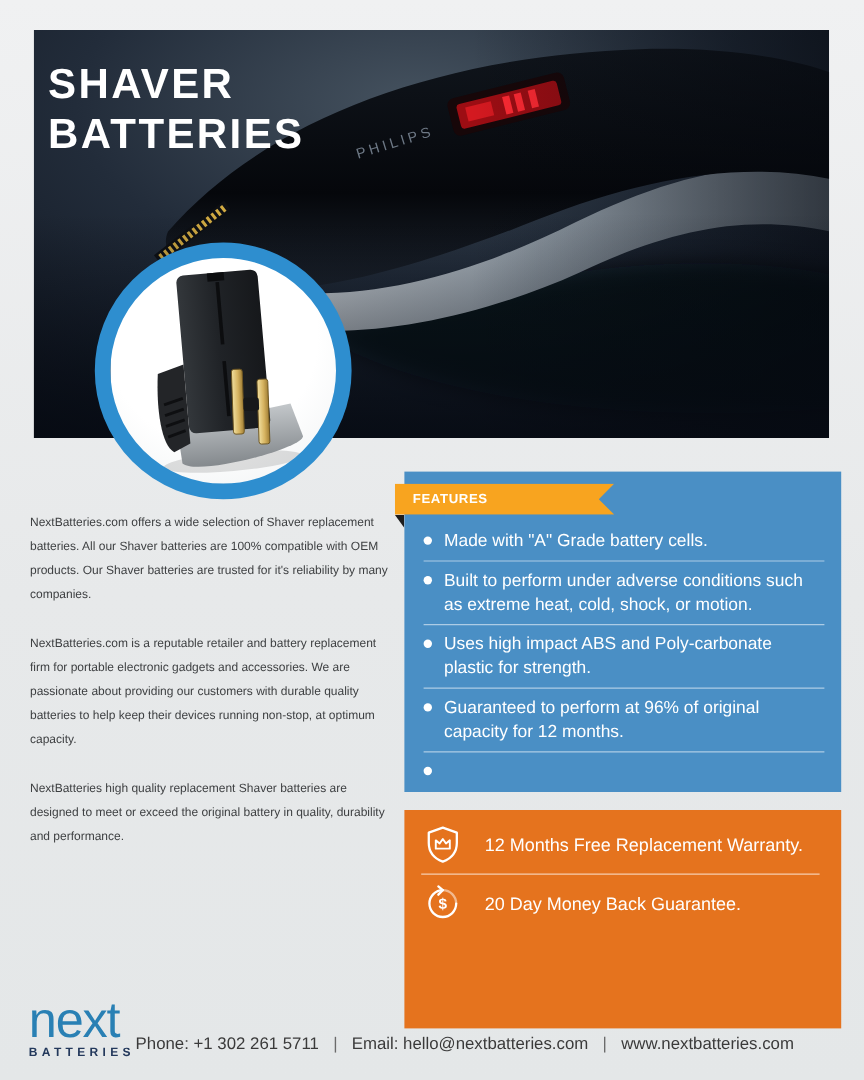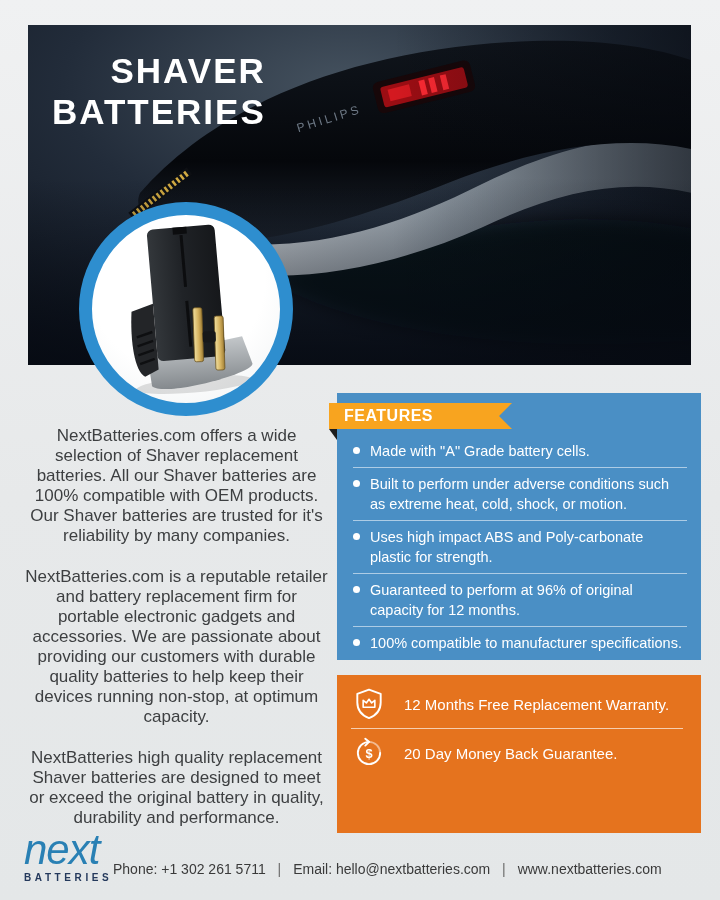--- a/index.html
+++ b/index.html
@@ -2,54 +2,54 @@
 <html><head>
 <meta charset="utf-8">
 <style>
   html,body{margin:0;padding:0;}
   body{width:720px;height:900px;font-family:"Liberation Sans",sans-serif;overflow:hidden;}
   .page{position:relative;width:720px;height:900px;background:linear-gradient(180deg,#f0f1f2 0%,#e7e9ea 55%,#e4e7e8 100%);}
 
   
   .hero{position:absolute;left:28px;top:25px;width:663px;height:340px;overflow:hidden;z-index:1;}
   .hero svg{display:block;}
-  .hero-title{position:absolute;left:52px;top:50px;color:#ffffff;font-weight:700;font-size:35px;line-height:41px;letter-spacing:2px;z-index:3;text-align:right;}
+  .hero-title{position:absolute;left:40px;top:50px;color:#ffffff;font-weight:700;font-size:35px;line-height:41px;letter-spacing:2px;z-index:3;}
 
   
   .battery-circle{position:absolute;left:79px;top:202px;width:214px;height:214px;box-sizing:border-box;
     border:13px solid #2e8ecf;border-radius:50%;background:radial-gradient(circle at 45% 35%,#ffffff 55%,#eef1f2 100%);
     overflow:hidden;z-index:4;}
 
   
-  .intro{position:absolute;left:25px;top:426px;width:303px;color:#3d3f41;font-size:17px;line-height:20px;text-align:center;}
+  .intro{position:absolute;left:25px;top:426px;width:303px;color:#3d3f41;font-size:10px;line-height:20px;}
   .intro p{margin:0 0 21px 0;}
 
   
   .features{position:absolute;left:337px;top:393px;width:364px;height:267px;background:#4a8fc5;z-index:2;box-sizing:border-box;}
   .ribbon{position:absolute;left:-8px;top:10px;width:183px;height:26px;background:#f8a41f;
     clip-path:polygon(0 0,100% 0,calc(100% - 13px) 50%,100% 100%,0 100%);}
-  .ribbon span{display:block;padding-left:15px;line-height:26px;color:#ffffff;font-weight:700;font-size:16px;letter-spacing:.5px;}
+  .ribbon span{display:block;padding-left:15px;line-height:26px;color:#ffffff;font-weight:700;font-size:11px;letter-spacing:.5px;}
   .ribbon-fold{position:absolute;left:-8px;top:36px;width:8px;height:11px;background:#1d1d1d;
     clip-path:polygon(0 0,100% 0,100% 100%);}
   .feature-list{padding:42px 14px 0 16px;}
   .feature-item{display:flex;gap:10px;padding:5.5px 0 6.5px 0;border-bottom:1px solid rgba(255,255,255,.55);}
   .feature-item:last-child{border-bottom:none;}
   .feature-item .dot{width:7px;height:7px;border-radius:50%;background:#ffffff;margin-top:6px;flex:none;}
   .feature-item .txt{color:#ffffff;font-size:14.5px;line-height:20px;}
 
   
-  .benefits{position:absolute;left:337px;top:675px;width:364px;height:158px;background:#e5731e;box-sizing:border-box;padding:5px 18px 0 14px;z-index:2;}
+  .benefits{position:absolute;left:337px;top:675px;width:364px;height:182px;background:#e5731e;box-sizing:border-box;padding:5px 18px 0 14px;z-index:2;}
   .benefit-row{display:flex;align-items:center;gap:17px;padding:7px 0;border-bottom:1px solid rgba(255,255,255,.65);}
   .benefit-row:last-child{border-bottom:none;}
   .benefit-row .b-icon{flex:none;width:36px;display:flex;justify-content:center;}
   .benefit-row .b-txt{color:#ffffff;font-size:15px;line-height:19px;}
 
   
   .footer-logo{position:absolute;left:24px;top:830px;}
-  .logo-next{color:#2980b4;font-size:42px;line-height:40px;letter-spacing:-1px;font-style:italic;}
+  .logo-next{color:#2980b4;font-size:42px;line-height:40px;letter-spacing:-1px;}
   .logo-batteries{color:#24395c;font-size:10px;font-weight:700;letter-spacing:3.6px;margin-top:2px;}
   .contact{position:absolute;left:113px;top:861px;color:#3a3a3a;font-size:14px;white-space:nowrap;}
   .contact .sep{color:#6b6b6b;margin:0 8px;}
 </style>
 </head>
 <body>
 
 <div class="page">
 
   <div class="hero">
@@ -183,21 +183,20 @@
       <div class="feature-item">
         <span class="dot"></span>
         <span class="txt">Uses high impact ABS and Poly-carbonate plastic for strength.</span>
       </div>
       <div class="feature-item">
         <span class="dot"></span>
         <span class="txt">Guaranteed to perform at 96% of original capacity for 12 months.</span>
       </div>
       <div class="feature-item">
         <span class="dot"></span>
-        <span class="txt">100% compatible to manufacturer specifications.</span>
       </div>
     </div>
   </div>
 
   <div class="benefits">
     <div class="benefit-row">
       <span class="b-icon">
         <svg width="34" height="34" viewBox="0 0 32 32" fill="none" stroke="#ffffff" stroke-width="1.8" stroke-linecap="round" stroke-linejoin="round">
           <path d="M16 2.5 L27 6.5 V14.5 C27 21.8 22.2 26.8 16 29.2 C9.8 26.8 5 21.8 5 14.5 V6.5 Z"></path>
           <path d="M10.5 19 L10.5 12.5 L13.5 15 L16 11.5 L18.5 15 L21.5 12.5 L21.5 19 Z" stroke-width="1.5"></path>

